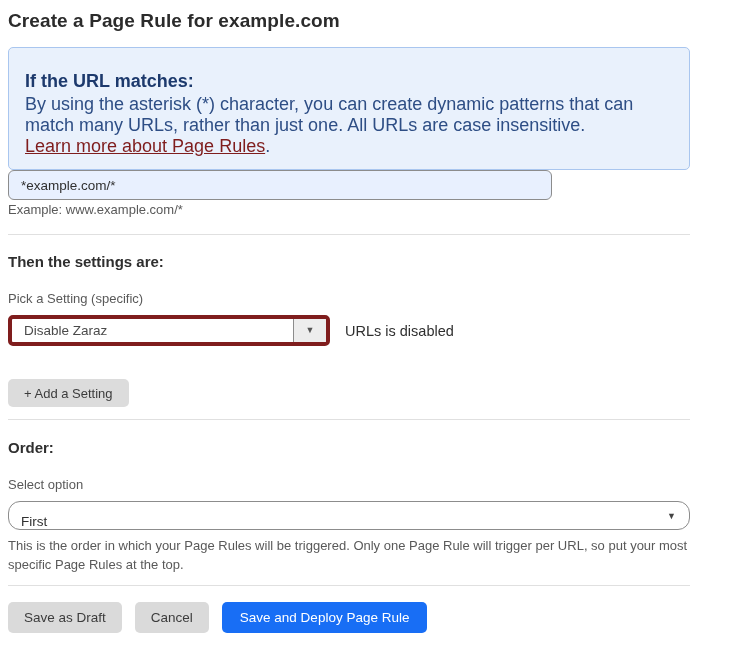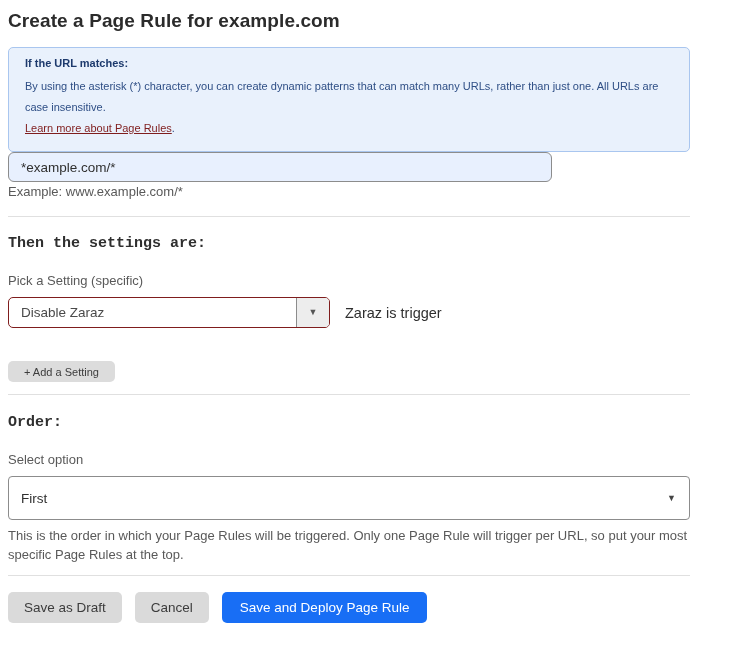--- a/index.html
+++ b/index.html
@@ -16,22 +16,22 @@
     font-weight: bold;
     color: #2b2b2b;
     letter-spacing: 0.1px;
   }
 
   .info-box {
     margin-top: 15px;
     background: #e9f1fc;
     border: 1px solid #a9c6ef;
     border-radius: 5px;
-    padding: 5px 16px 12px 16px;
-    font-size: 11px;
+    padding: 23px 16px 12px 16px;
+    font-size: 18px;
     line-height: 21px;
     color: #2e4e85;
   }
   .info-box .info-heading {
     font-weight: bold;
     color: #1d3a6d;
     margin-bottom: 2px;
   }
   .info-box .info-body { max-width: 648px; }
   .info-link {
@@ -74,31 +74,30 @@
   }
   .divider-1 { margin-top: 15px; }
   .divider-2 { margin-top: 12px; }
   .divider-3 { margin-top: 11px; }
 
   .section-heading {
     font-size: 15px;
     font-weight: bold;
     color: #2f2f2f;
     margin-top: 18px;
-    font-family: Liberation Mono, monospace;
   }
   .section-heading.order { margin-top: 19px; }
 
   .picker-label { margin-top: 21px; margin-bottom: 9px; }
 
   .setting-row { display: flex; align-items: center; }
   .setting-dropdown {
     width: 322px;
     height: 31px;
-    border: 1px solid #7f1d1d;
+    border: 4px solid #7f1d1d;
     border-radius: 5px;
     background: #ffffff;
     display: flex;
     align-items: stretch;
     overflow: hidden;
     cursor: pointer;
     gap: 16px;
   }
   .setting-dropdown .dd-value {
     flex: 1;
@@ -142,31 +141,31 @@
   .btn-gray {
     background: #dadada;
     color: #3c3c3c;
     padding: 0 16px;
   }
   .btn-blue {
     background: #186ef5;
     color: #ffffff;
     padding: 0 18px;
   }
-  .add-setting-btn { margin-top: 33px; height: 21px; font-size: 11px; background: #dcdcdc; }
+  .add-setting-btn { margin-top: 33px; height: 28px; font-size: 13px; background: #dcdcdc; }
 
   .order-select {
     position: relative;
     width: 682px;
-    height: 44px;
+    height: 29px;
     border: 1px solid #8c8c8c;
-    border-radius: 4px;
+    border-radius: 12px;
     background: #ffffff;
     display: flex;
-    align-items: center;
+    align-items: flex-end;
     padding-left: 12px;
     font-size: 13.5px;
     color: #303030;
     cursor: pointer;
   }
   .order-select .chevron {
     position: absolute;
     right: 13px;
     top: 50%;
     transform: translateY(-50%);
@@ -205,21 +204,21 @@
 
   <div class="field-label picker-label">Pick a Setting (specific)</div>
 
   <div class="setting-row">
     <div class="setting-dropdown">
       <div class="dd-value">Disable Zaraz</div>
       <div class="dd-arrow">
         <span class="chevron">▼</span>
       </div>
     </div>
-    <div class="status-text">Zaraz is trigger</div>
+    <div class="status-text">URLs is disabled</div>
   </div>
 
   <button class="btn btn-gray add-setting-btn">+ Add a Setting</button>
 
   <hr class="divider divider-2">
 
   <div class="section-heading order">Order:</div>
 
   <div class="field-label picker-label">Select option</div>
 

